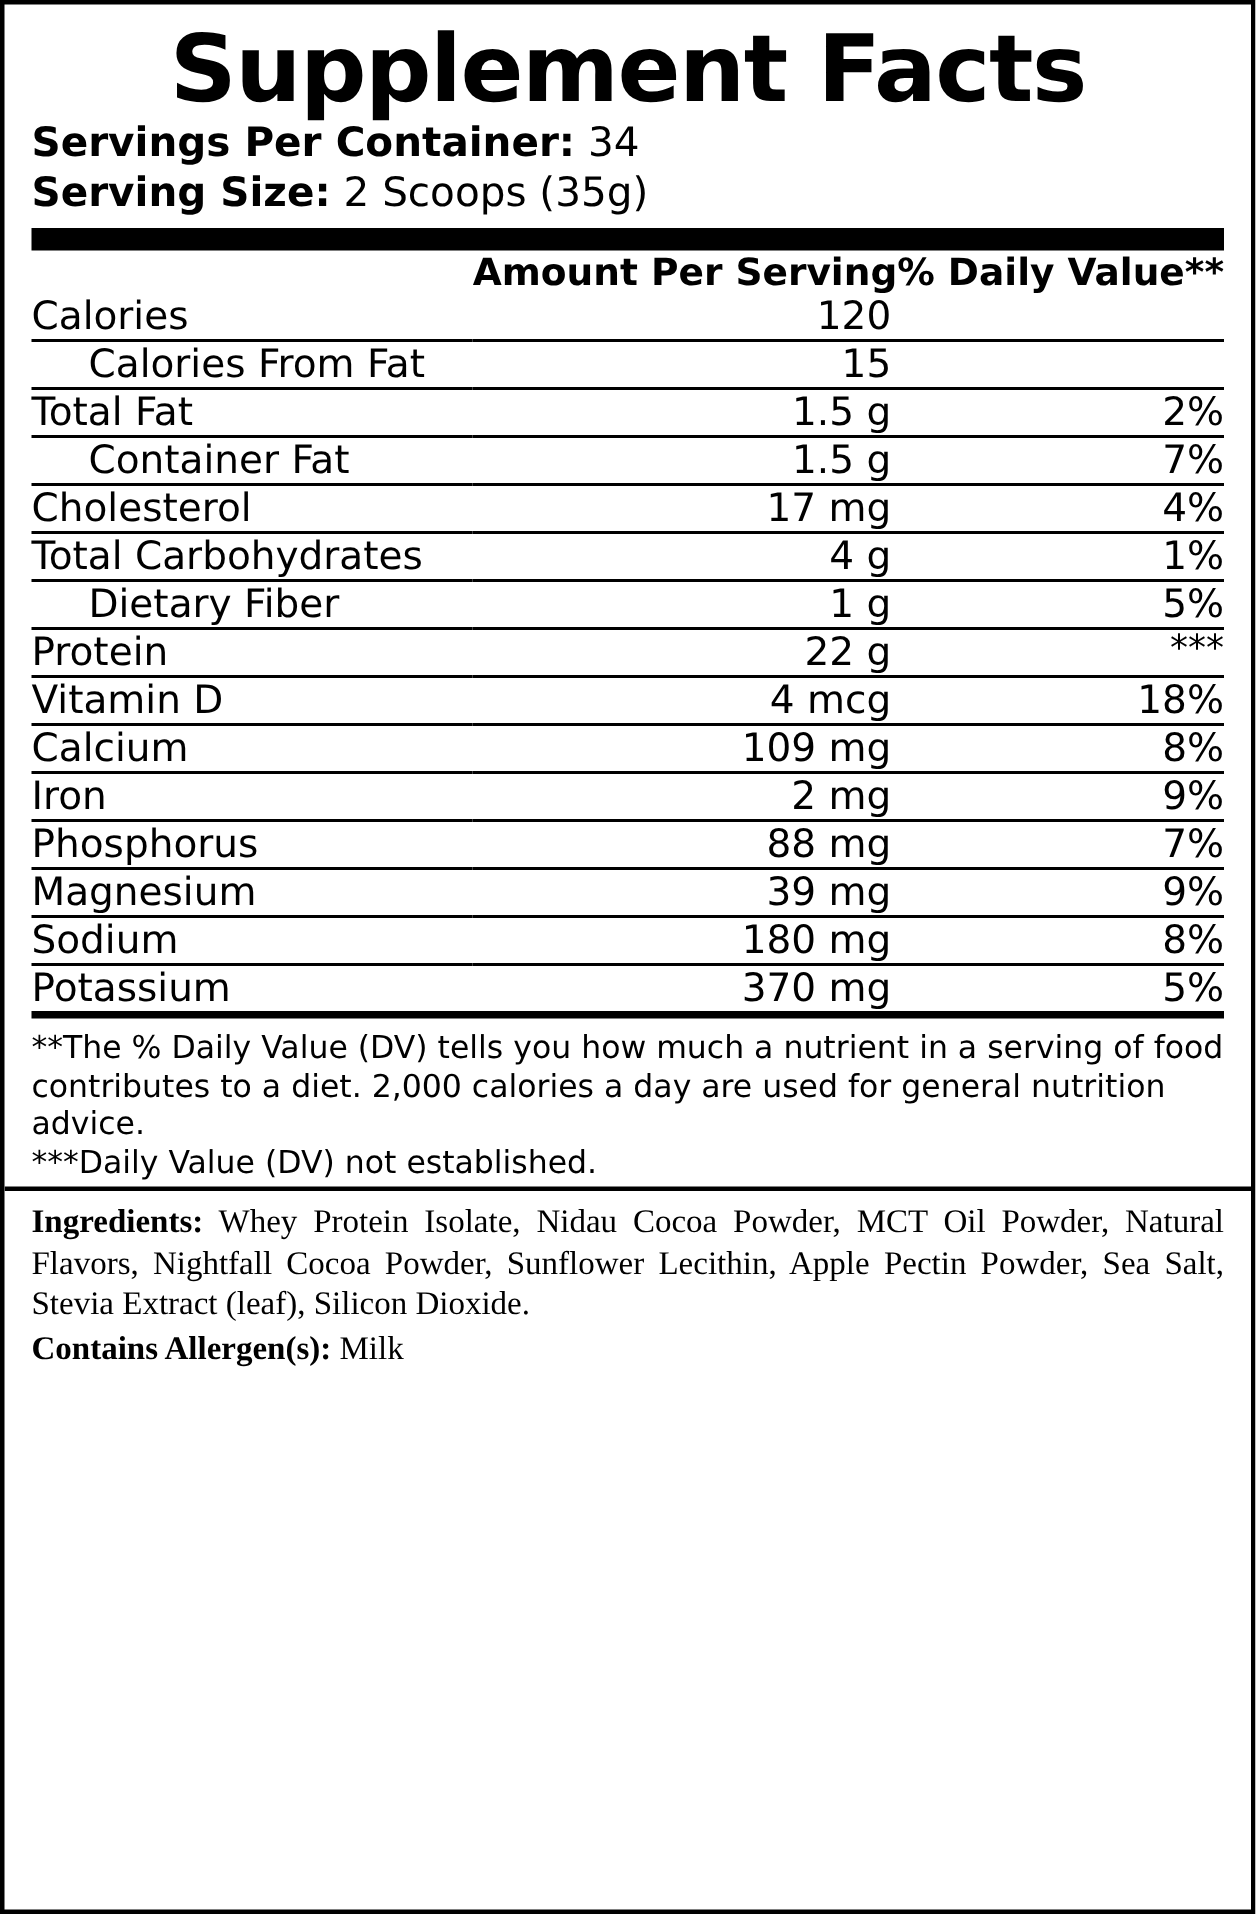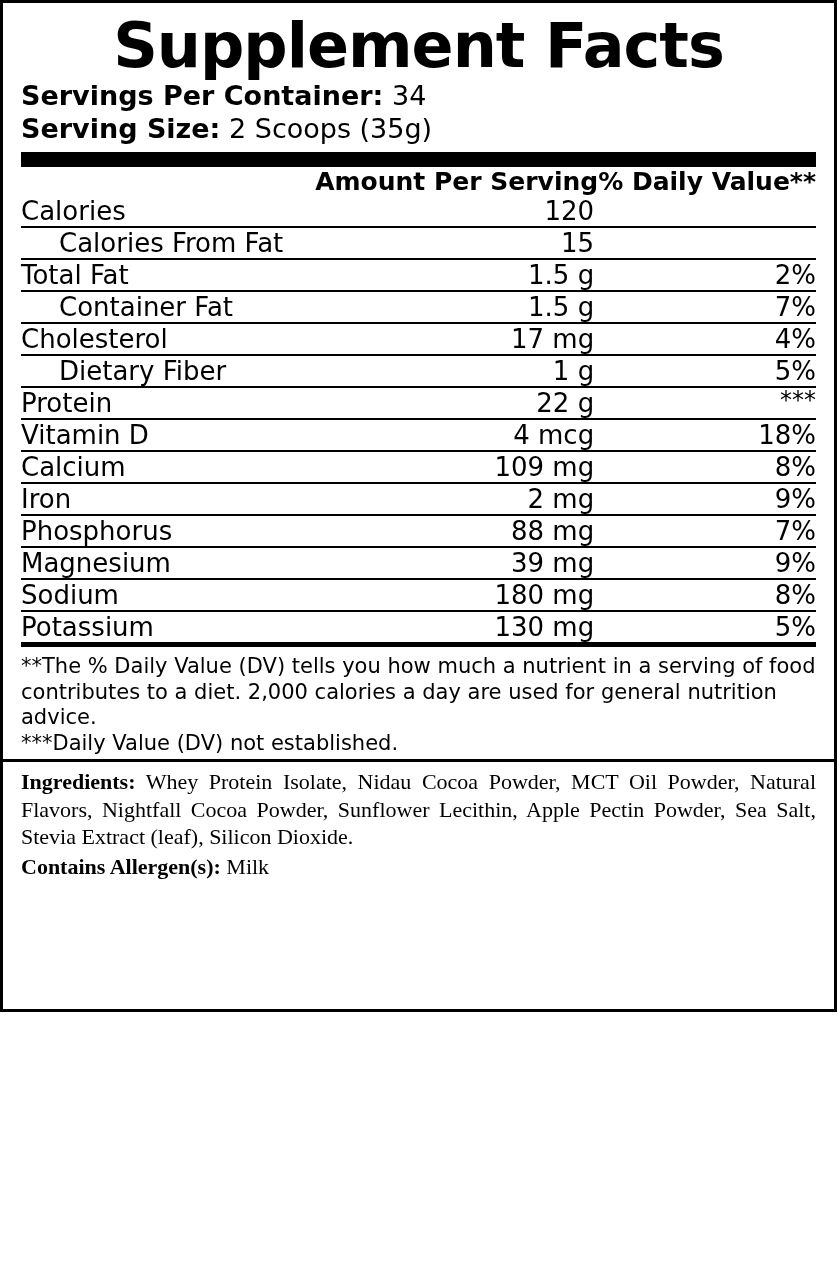--- a/index.html
+++ b/index.html
@@ -7,21 +7,21 @@
     padding: 0;
     background: #ffffff;
   }
   body {
     font-family: "DejaVu Sans", sans-serif;
     color: #000000;
   }
   .panel {
     position: relative;
     width: 837px;
-    height: 1012px;
+    height: 1276px;
     box-sizing: border-box;
     border: 3px solid #000000;
     background: #ffffff;
     overflow: hidden;
   }
   .inner {
     padding: 6px 18px 0 18px;
   }
   .title {
     font-size: 62px;
@@ -178,20 +178,25 @@
             <td class="name indent">Container Fat</td>
             <td class="amt">1.5 g</td>
             <td class="dv">7%</td>
           </tr>
           <tr class="row">
             <td class="name">Cholesterol</td>
             <td class="amt">17 mg</td>
             <td class="dv">4%</td>
           </tr>
           <tr class="row">
+            <td class="name">Total Carbohydrates</td>
+            <td class="amt">4 g</td>
+            <td class="dv">1%</td>
+          </tr>
+          <tr class="row">
             <td class="name indent">Dietary Fiber</td>
             <td class="amt">1 g</td>
             <td class="dv">5%</td>
           </tr>
           <tr class="row">
             <td class="name">Protein</td>
             <td class="amt">22 g</td>
             <td class="dv stars">***</td>
           </tr>
           <tr class="row">
@@ -219,21 +224,21 @@
             <td class="amt">39 mg</td>
             <td class="dv">9%</td>
           </tr>
           <tr class="row">
             <td class="name">Sodium</td>
             <td class="amt">180 mg</td>
             <td class="dv">8%</td>
           </tr>
           <tr class="row">
             <td class="name">Potassium</td>
-            <td class="amt">130 mg</td>
+            <td class="amt">370 mg</td>
             <td class="dv">5%</td>
           </tr>
         </tbody>
     </table>
 
     <div class="rule-med"></div>
 
     <div class="footnotes">
       <p>**The % Daily Value (DV) tells you how much a nutrient in a serving of food contributes to a diet. 2,000 calories a day are used for general nutrition advice.</p>
       <p>***Daily Value (DV) not established.</p>

